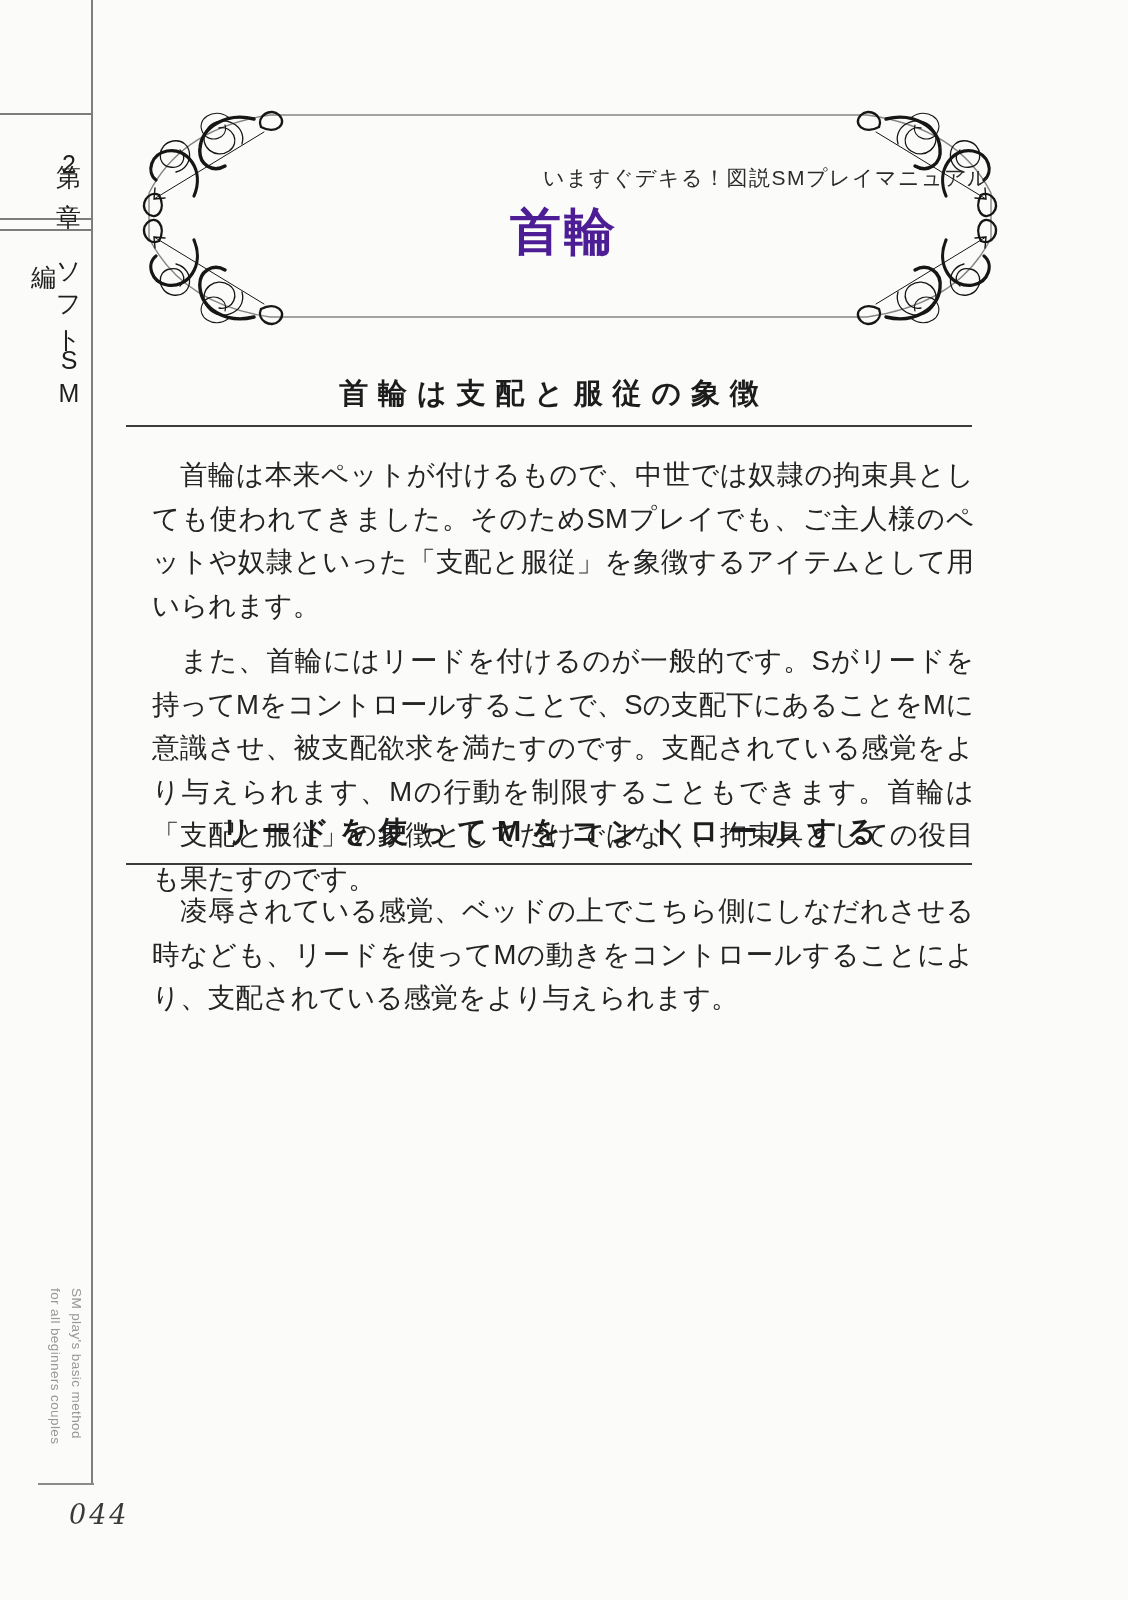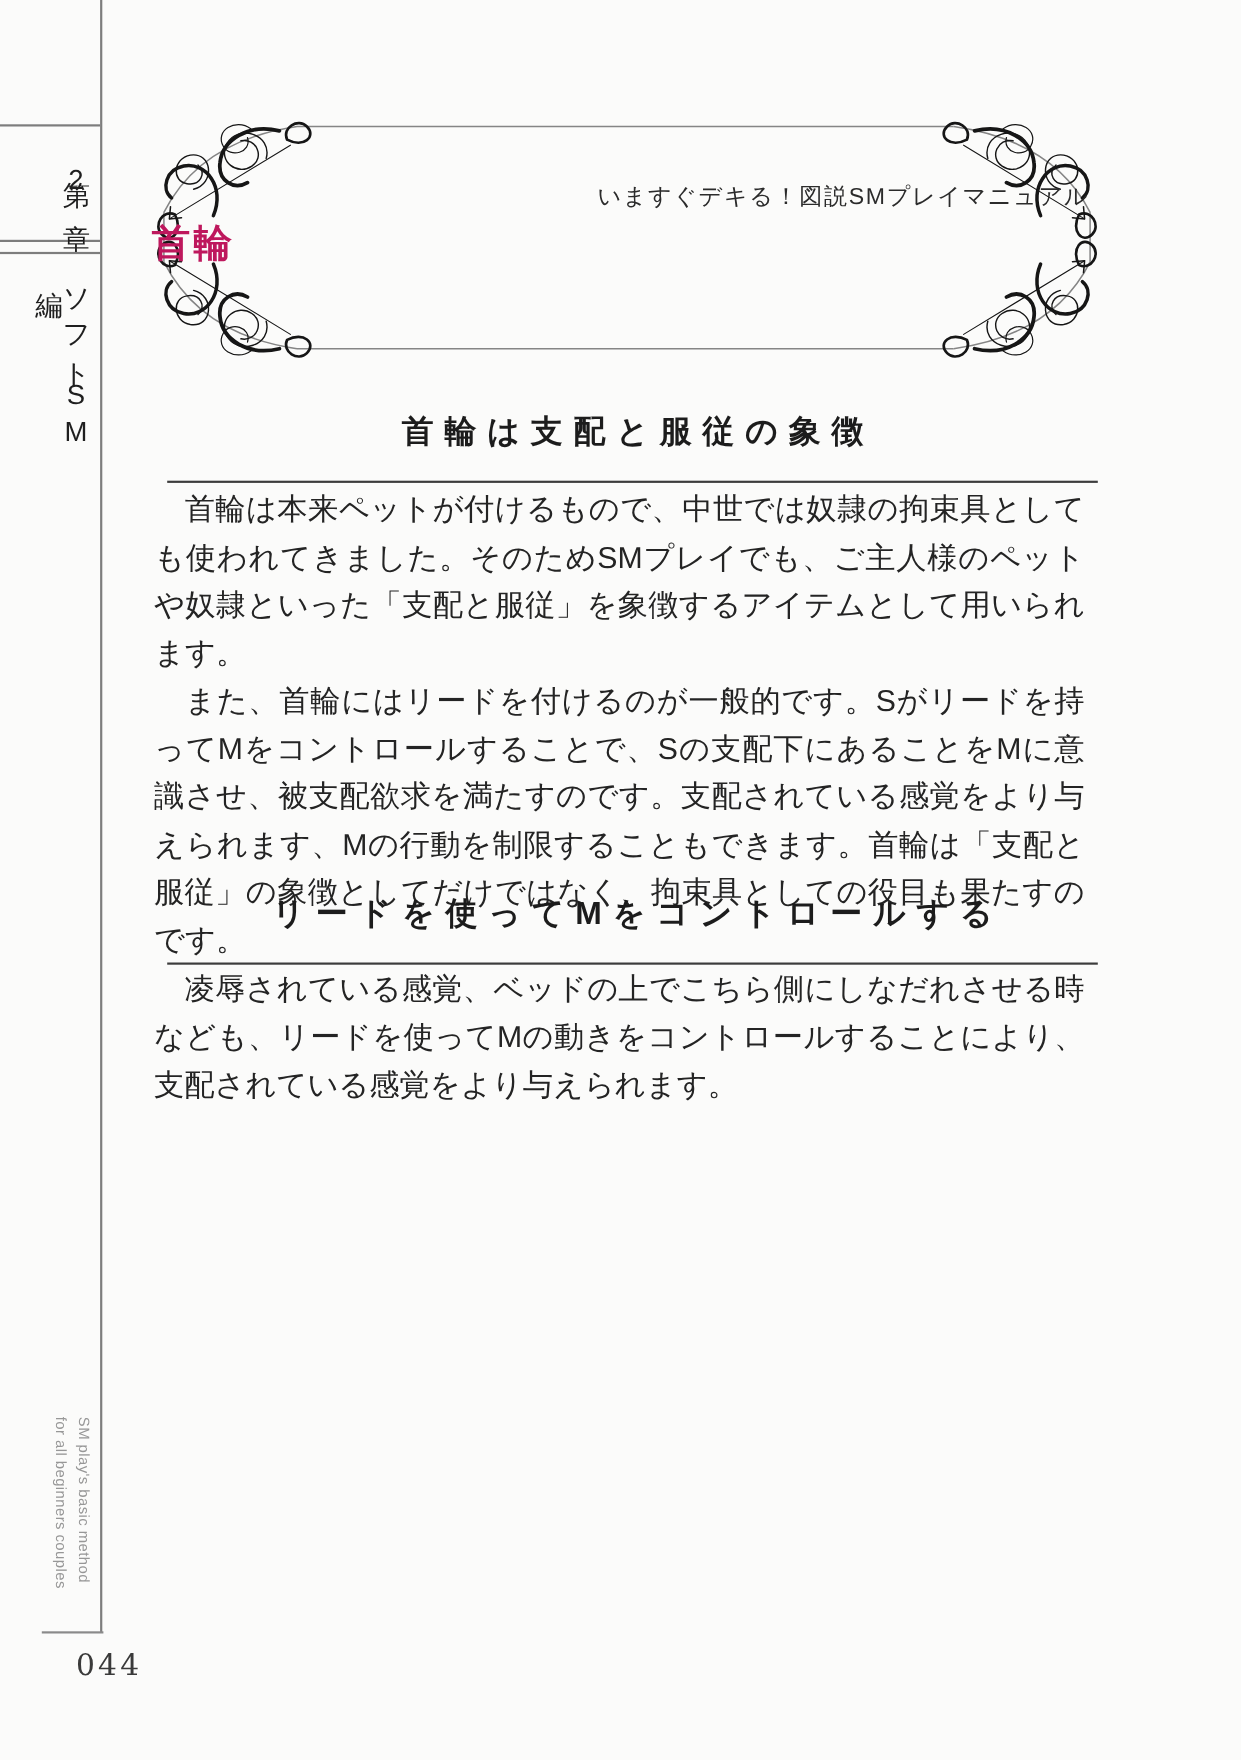--- a/index.html
+++ b/index.html
@@ -32,50 +32,50 @@
   }
   .eng-caption{
     position:absolute;left:44px;top:1288px;height:194px;
     writing-mode:vertical-rl;text-orientation:sideways;
     font-size:13.5px;line-height:1.6;color:#979797;letter-spacing:.4px;
     white-space:nowrap;
   }
   .side-bottom-line{position:absolute;left:38px;top:1483px;width:56px;height:1.5px;background:#8a8a8a;}
   .page-number{
     position:absolute;left:69px;top:1499px;
-    font-family:"DejaVu Serif", serif;font-size:27px;color:#3a3a3a;letter-spacing:3px;
+    font-family:"DejaVu Serif", serif;font-size:27px;color:#3a3a3a;letter-spacing:3px;font-style:italic;
   }
   
   .ornament{position:absolute;left:130px;top:104px;width:880px;height:228px;}
   .header-series{
     position:absolute;left:138px;top:164px;width:852px;
     text-align:right;font-size:21px;letter-spacing:1.5px;color:#2b2b2b;
   }
   .header-title{
     position:absolute;left:138px;top:198px;width:852px;
-    text-align:left;font-size:35px;font-weight:bold;letter-spacing:3px;color:#be185d;
+    text-align:center;font-size:51px;font-weight:bold;letter-spacing:3px;color:#4c1d95;
   }
   
   .section-head{
-    position:absolute;left:152px;width:846px;box-sizing:border-box;
-    padding-bottom:27px;border-bottom:2.5px solid #3c3c3c;
+    position:absolute;left:126px;width:846px;box-sizing:border-box;
+    padding-bottom:15px;border-bottom:2.5px solid #3c3c3c;
   }
   .section-head h2{
     margin:0;text-align:center;font-size:29px;line-height:34px;
     font-weight:bold;letter-spacing:.34em;text-indent:.34em;color:#1c1c1c;
   }
   .head-1{top:376px;}
   .head-2{top:814px;}
   .body-block{
     position:absolute;left:140px;width:846px;
   }
   .body-1{top:441px;}
   .body-2{top:877px;}
   .body-block p{
-    margin:0;font-size:27.5px;line-height:43.5px;color:#242424;
+    margin:12px;font-size:27.5px;line-height:43.5px;color:#242424;
     text-align:justify;word-break:break-all;
   }
 </style>
 </head>
 <body>
 
 <div class="side-vline"></div>
 
 <div class="side-box chapter-box">
   <span class="vtext-ja">第2章</span>

